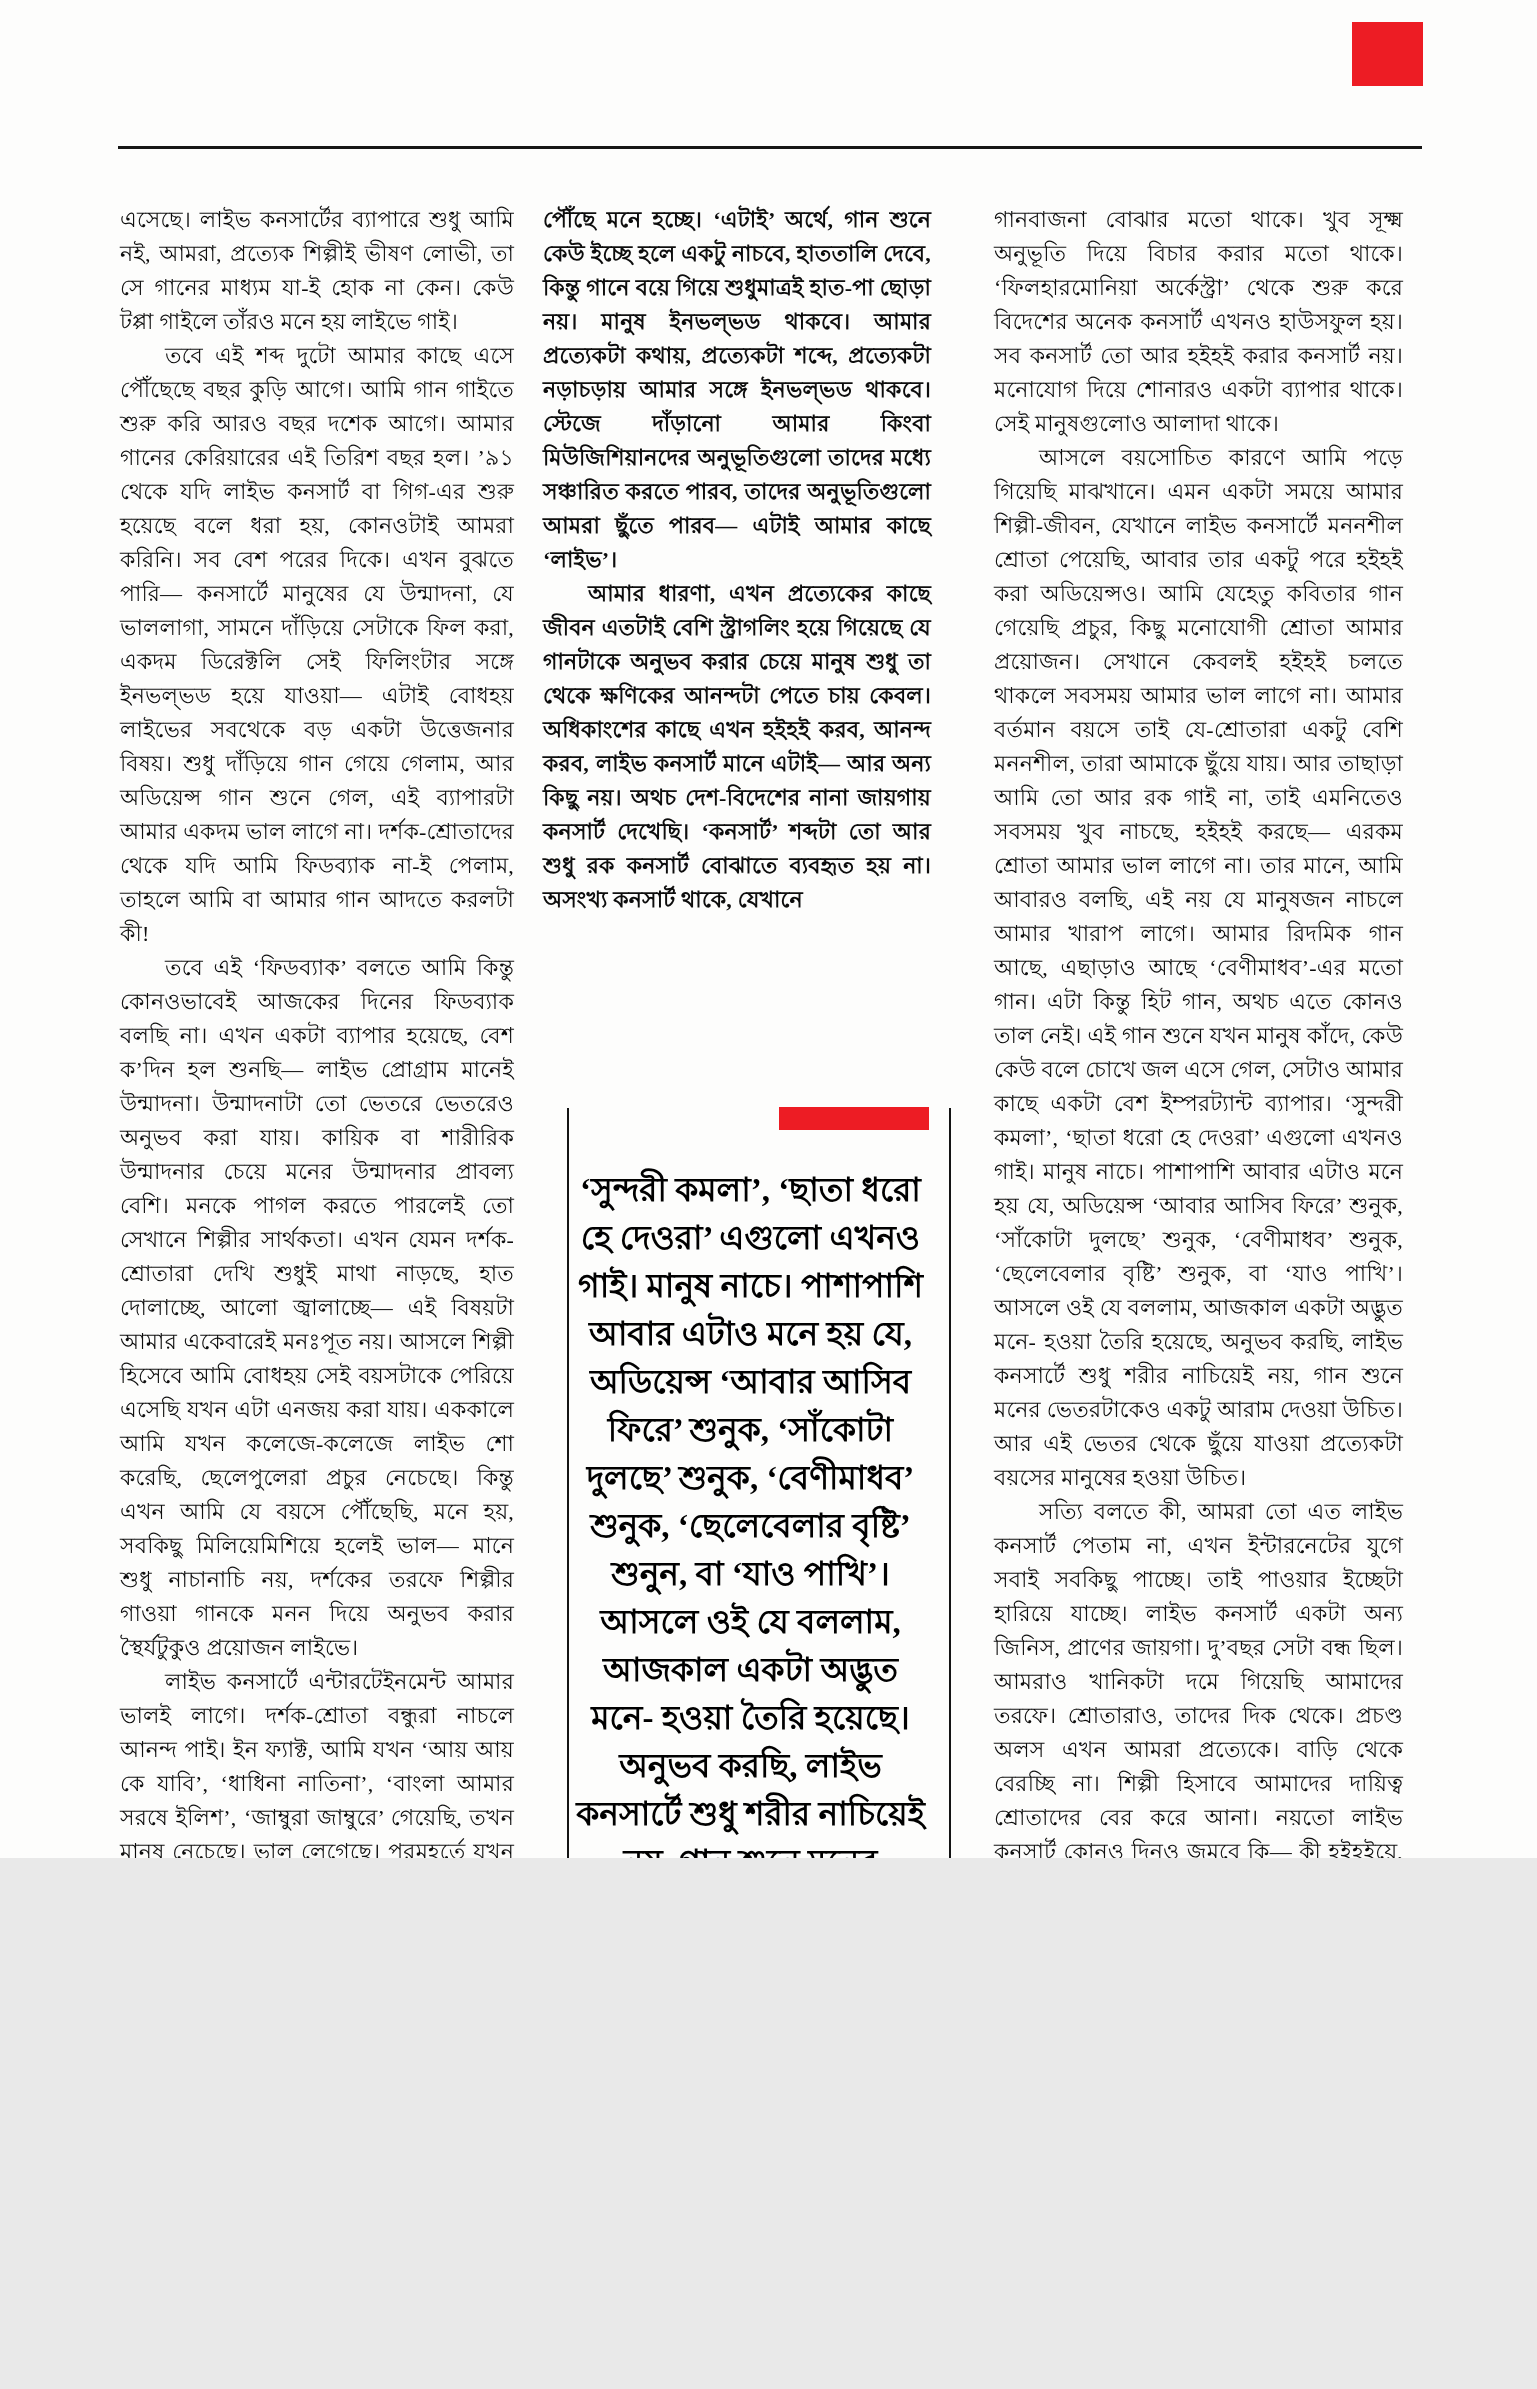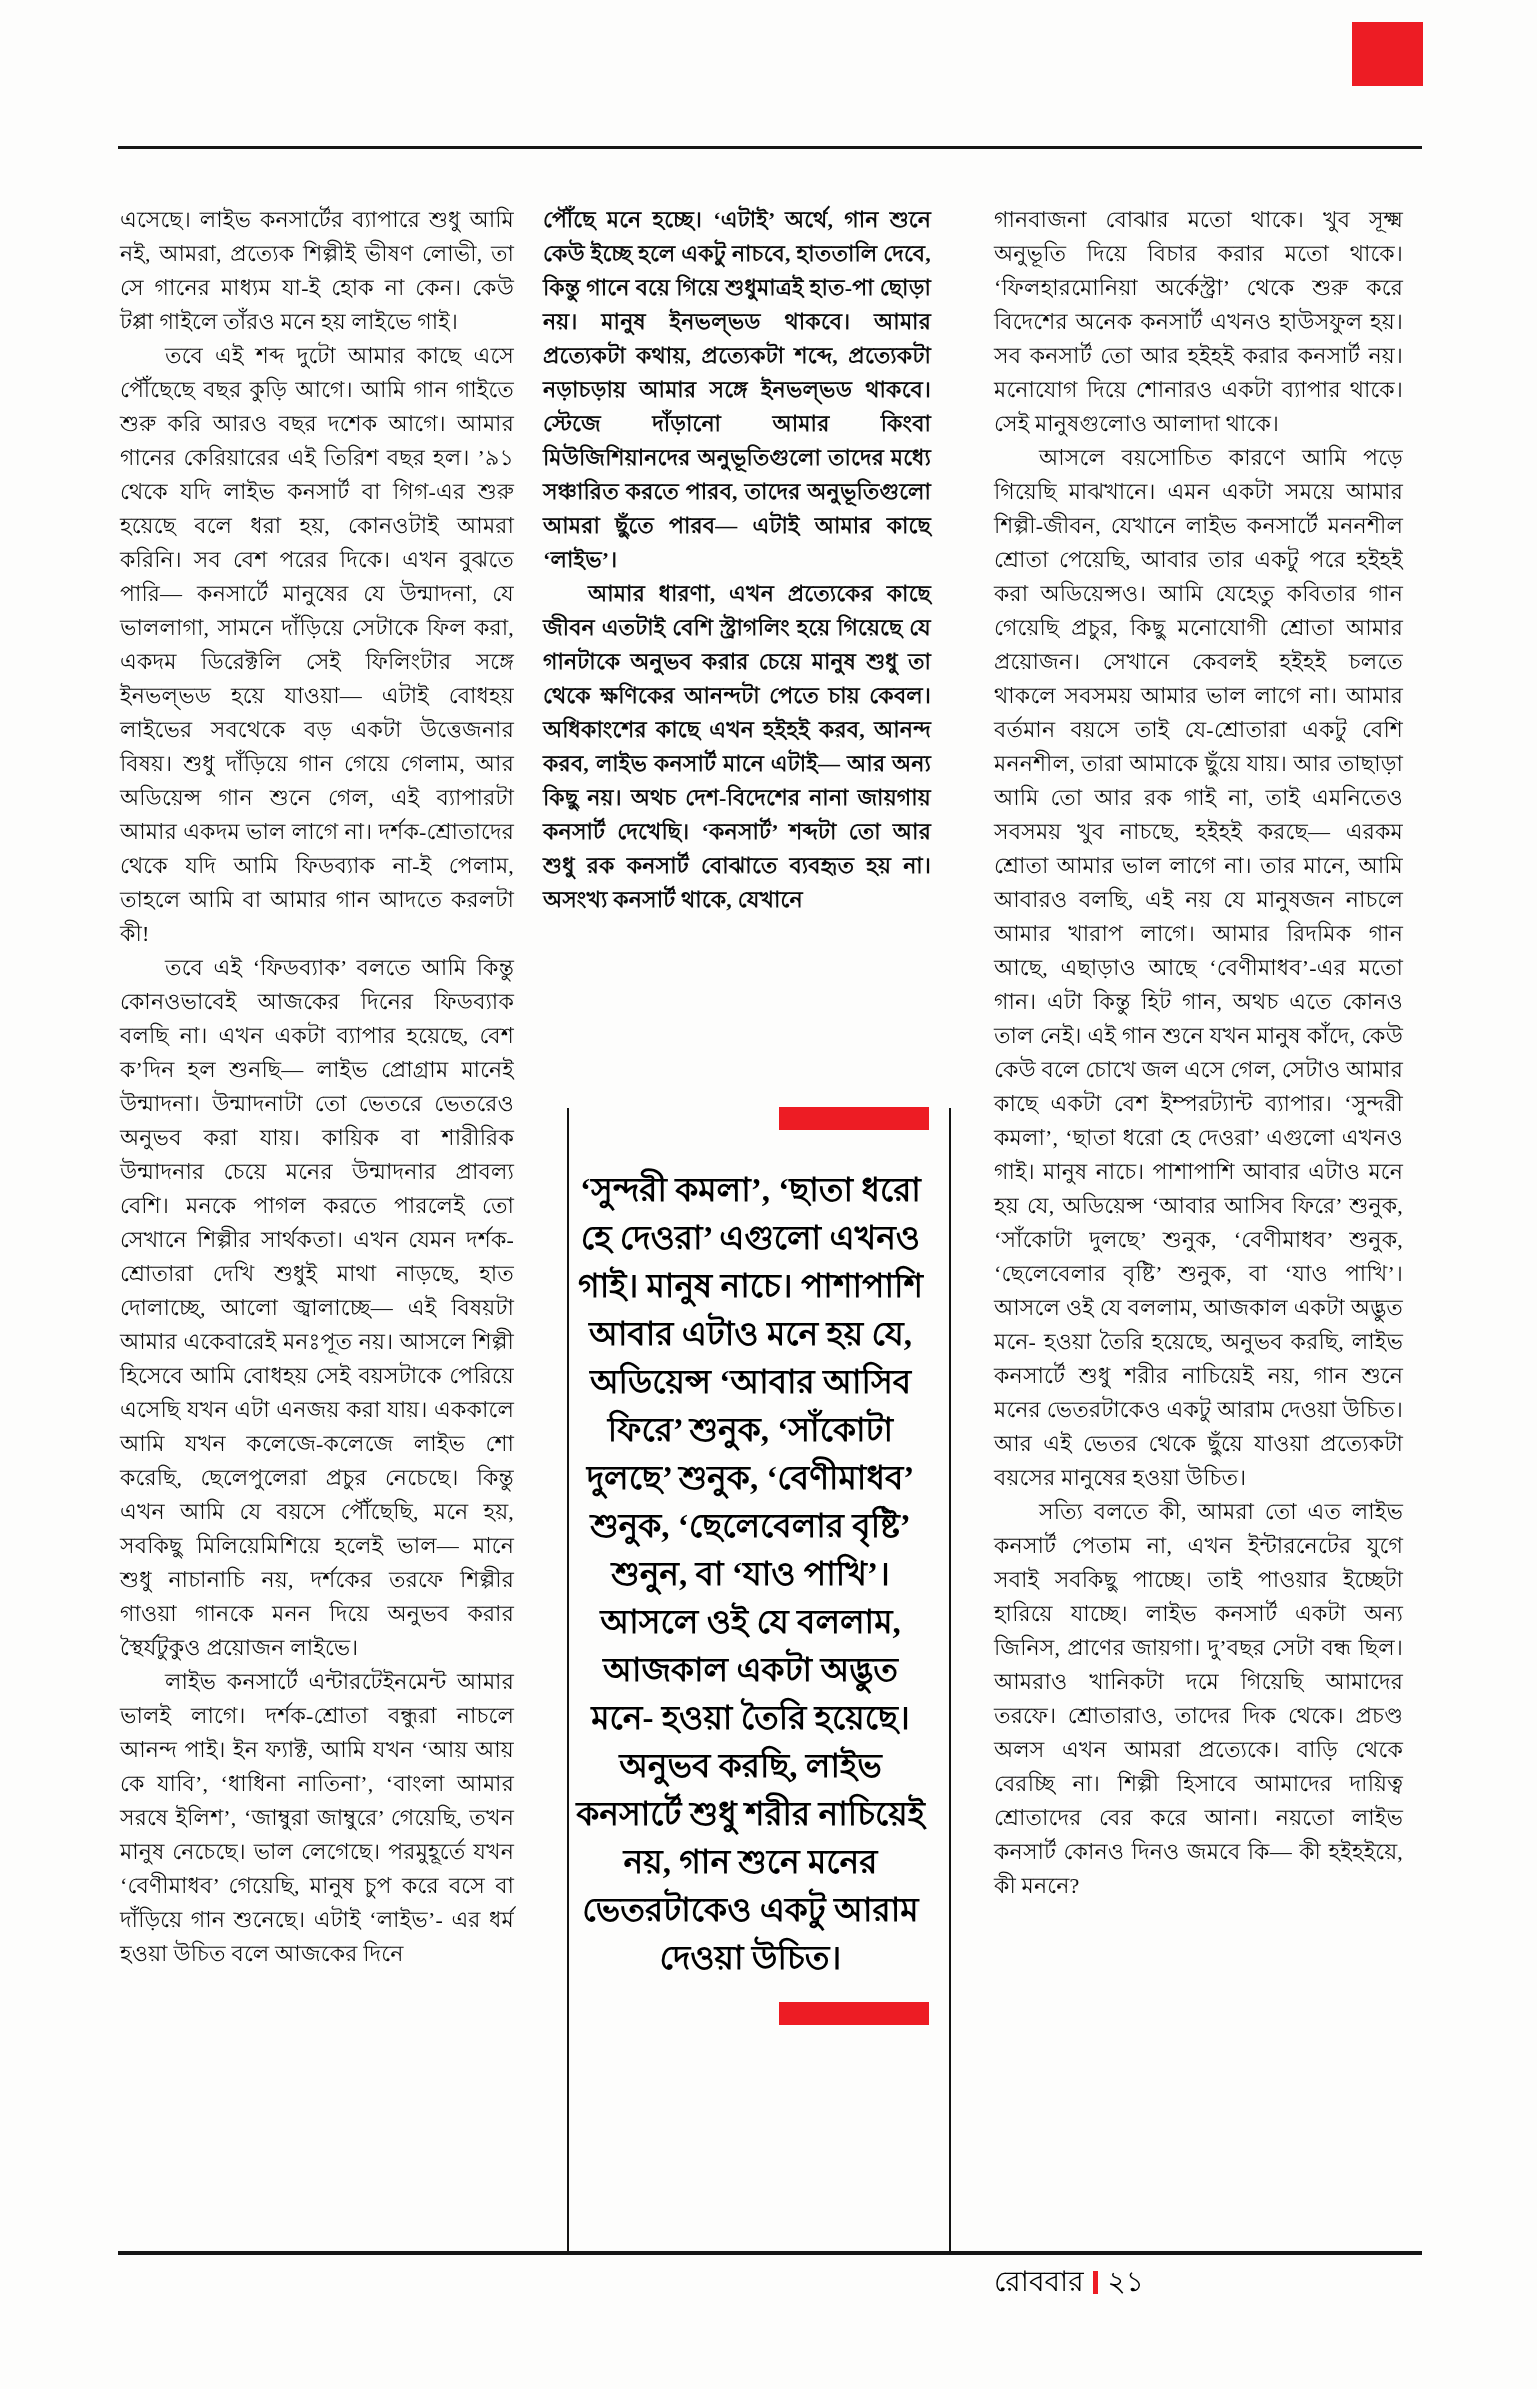--- a/index.html
+++ b/index.html
@@ -1,18 +1,18 @@
 <!DOCTYPE html>
 <html style="font-size:12.4px"><head>
 <meta charset="utf-8">
 <style>
   html,body{margin:0;padding:0;background:#e9e9e9;}
   .page{
     position:relative;
-    width:1538px;height:2389px;
+    width:1538px;height:1858px;
     background:#fdfdfc;
     font-family:"Liberation Serif","DejaVu Serif",serif;
     color:#0d0d0d;
     overflow:hidden;
   }
   .corner-block{
     position:absolute;left:1352px;top:22px;width:71px;height:64px;
   }
   .rule-top{
     position:absolute;left:118px;top:146px;width:1304px;height:3.1px;background:#161616;

